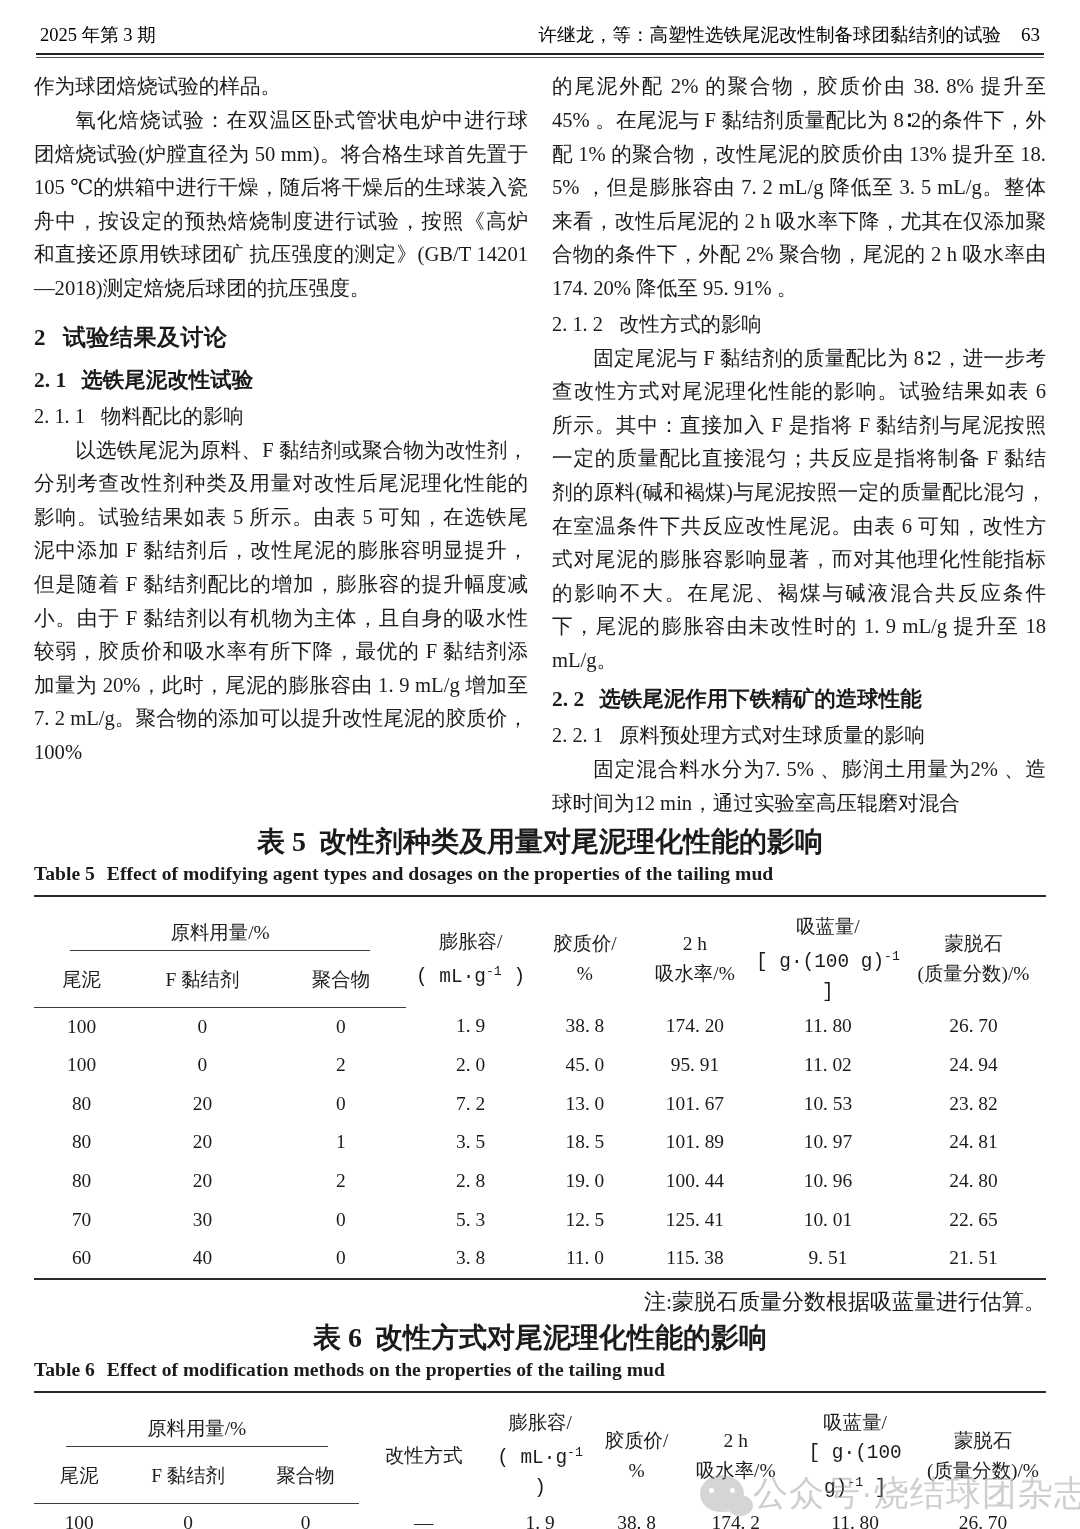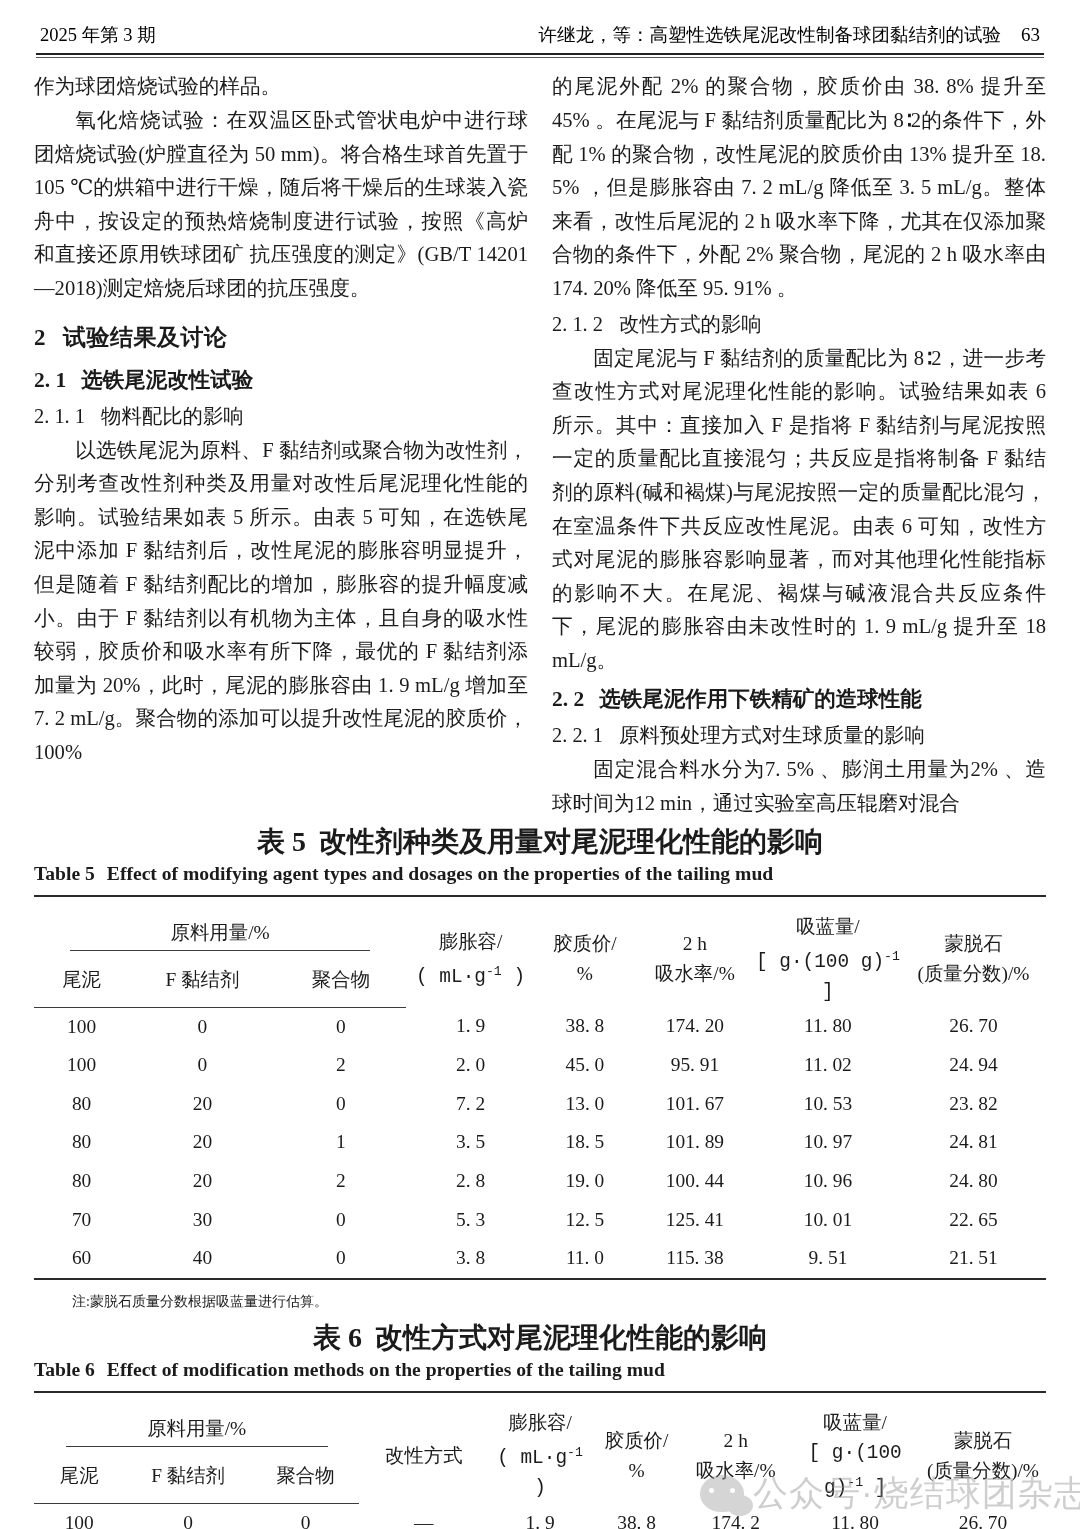--- a/index.html
+++ b/index.html
@@ -128,24 +128,24 @@
 
   tr.hdr-top th { height: 35px; line-height: 30px; padding-top: 15px; }
   tr.hdr-bot th { height: 38px; line-height: 29px; padding-bottom: 4px;}
   tr.datarow td { height: 38.6px; line-height: 38.6px; }
   tr.datarow.tight td { height: 37px; line-height: 37px; }
 
   .unit { font-family: Liberation Mono, monospace; }
   sup { font-size: 0.68em; vertical-align: super; }
 
   .tbl-note {
-    font-size: 14px;
+    font-size: 22px;
     line-height: 30px;
     margin: 7px 0 0 38px;
-    text-align: left;
+    text-align: right;
   }
 
   
   td.grouped {
     vertical-align: middle;
   }
 
   
   .watermark {
     position: absolute;

